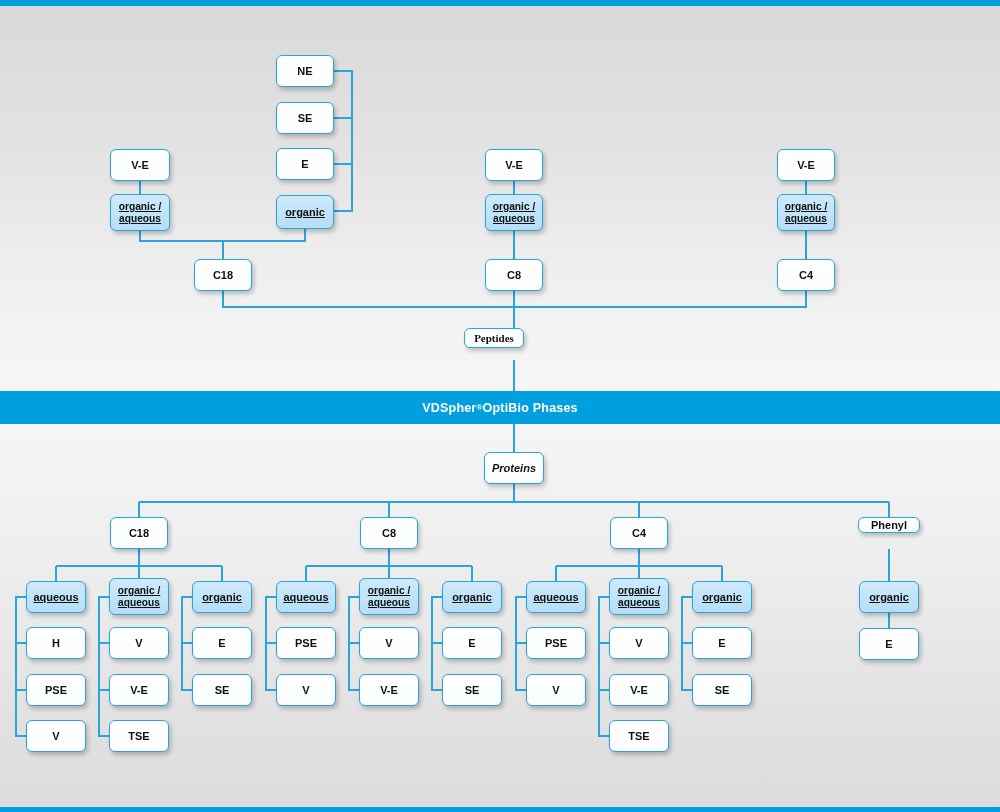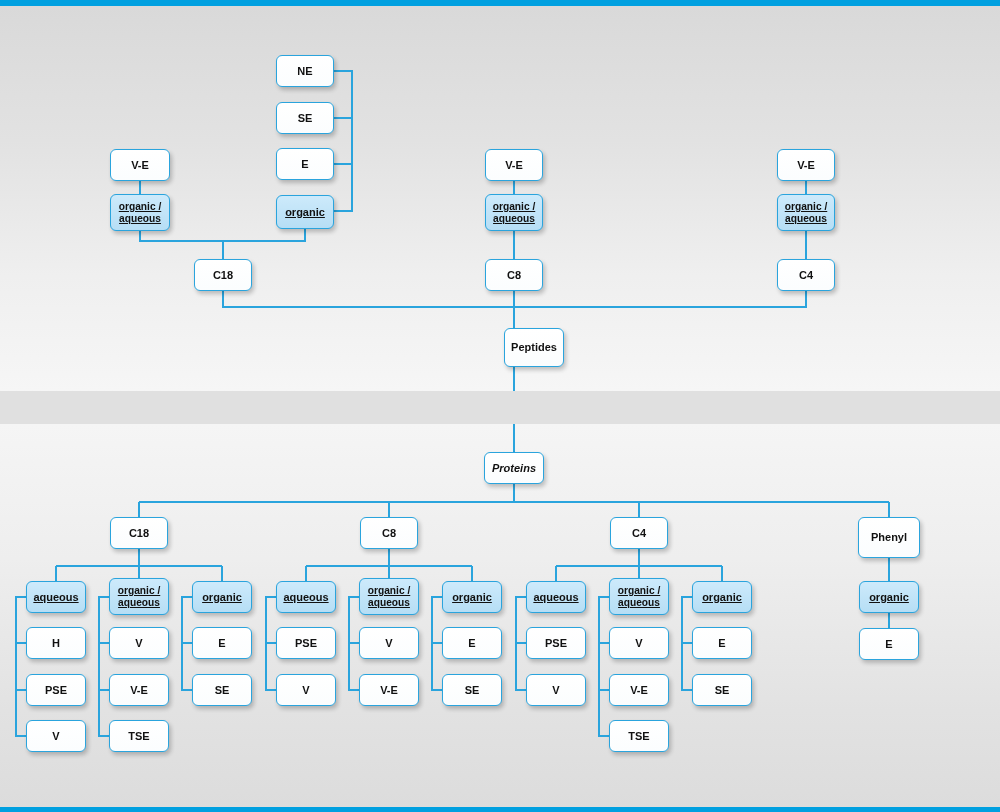--- a/index.html
+++ b/index.html
@@ -145,20 +145,25 @@
 
       <path d="M609 597 H599 V736 H609"></path>
       <path d="M599 643 H609"></path>
       <path d="M599 690 H609"></path>
 
       <path d="M692 597 H682 V690 H692"></path>
       <path d="M682 643 H692"></path>
     </g>
   </svg>
 
+  <div class="banner">
+    <span>VDSpher</span>
+      <sup>®</sup>
+      <span> OptiBio Phases</span>
+  </div>
 
   <div class="node white" style="left:276px;top:55px;width:58px;height:32px;">NE</div>
   <div class="node white" style="left:276px;top:102px;width:58px;height:32px;">SE</div>
   <div class="node white" style="left:276px;top:148px;width:58px;height:32px;">E</div>
   <div class="node blue" style="left:276px;top:195px;width:58px;height:34px;">organic</div>
 
   <div class="node white" style="left:110px;top:149px;width:60px;height:32px;">V-E</div>
   <div class="node blue" style="left:110px;top:194px;width:60px;height:37px;">
     <span class="two">
       <span>organic /</span><br>
@@ -178,28 +183,28 @@
 
   <div class="node white" style="left:777px;top:149px;width:58px;height:32px;">V-E</div>
   <div class="node blue" style="left:777px;top:194px;width:58px;height:37px;">
     <span class="two">
       <span>organic /</span><br>
       <span>aqueous</span>
     </span>
   </div>
   <div class="node white" style="left:777px;top:259px;width:58px;height:32px;">C4</div>
 
-  <div class="node white" style="left:504px;top:328px;width:60px;height:39px;">Peptides</div>
+  <div class="node white" style="left:464px;top:328px;width:60px;height:20px;font-family:Liberation Serif, serif;">Peptides</div>
 
   <div class="node white" style="left:484px;top:452px;width:60px;height:32px;font-style:italic;">Proteins</div>
 
   <div class="node white" style="left:110px;top:517px;width:58px;height:32px;">C18</div>
   <div class="node white" style="left:360px;top:517px;width:58px;height:32px;">C8</div>
   <div class="node white" style="left:610px;top:517px;width:58px;height:32px;">C4</div>
-  <div class="node white" style="left:858px;top:517px;width:62px;height:41px;text-align:center;">Phenyl</div>
+  <div class="node white" style="left:858px;top:517px;width:62px;height:16px;text-align:center;">Phenyl</div>
 
   <div class="node blue" style="left:26px;top:581px;width:60px;height:32px;">aqueous</div>
   <div class="node white" style="left:26px;top:627px;width:60px;height:32px;">H</div>
   <div class="node white" style="left:26px;top:674px;width:60px;height:32px;">PSE</div>
   <div class="node white" style="left:26px;top:720px;width:60px;height:32px;">V</div>
 
   <div class="node blue" style="left:109px;top:578px;width:60px;height:37px;">
     <span class="two">
       <span>organic /</span><br>
       <span>aqueous</span>

